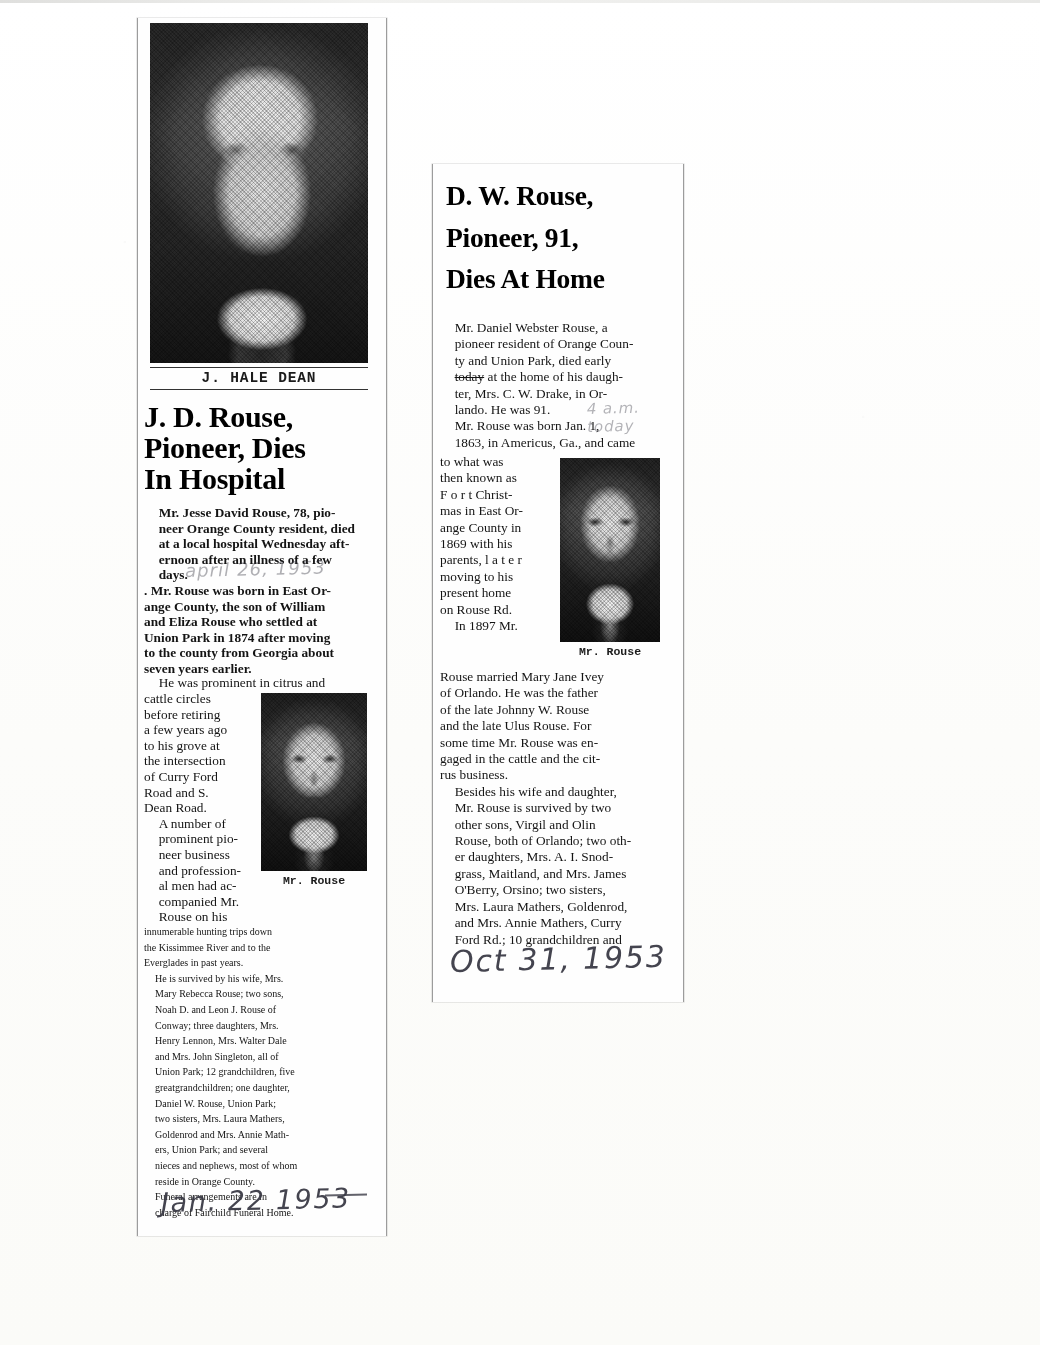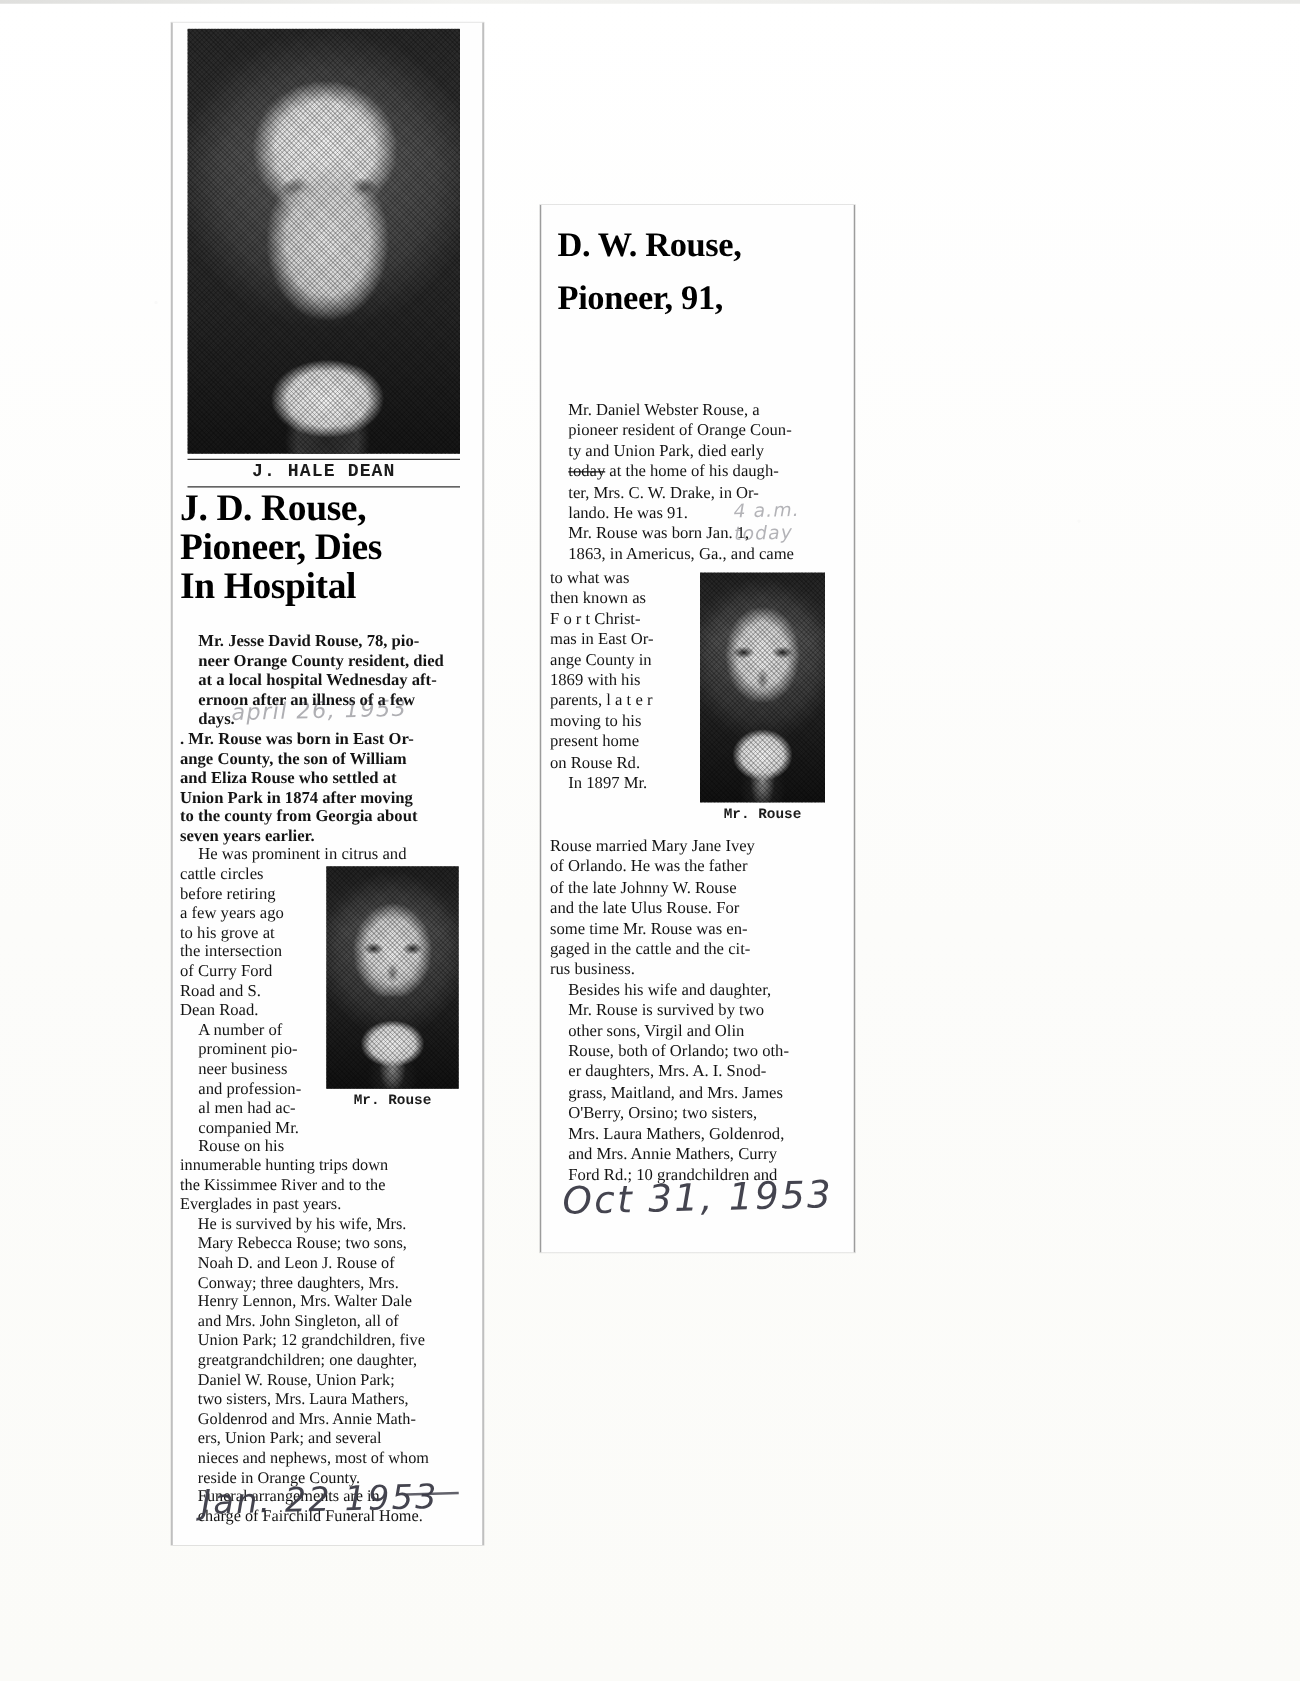--- a/index.html
+++ b/index.html
@@ -160,21 +160,21 @@
                radial-gradient(ellipse 120px 120px at 112px 120px, rgba(0,0,0,0.05) 0%, rgba(0,0,0,0.30) 72%, rgba(0,0,0,0.55) 100%),
                linear-gradient(180deg, #5a5a5a 0%, #6a6a6a 30%, #555 65%, #2e2e2e 100%);
              "></div>
         <div class="halftone-overlay"></div>
       </div>
 
       <div class="photo-caption" style="position:absolute; left:13px; top:349px; width:218px; height:21px; line-height:21px; font-size:14.5px; border-top:1px solid #333; border-bottom:1px solid #333;">
         <span>J. HALE DEAN</span>
       </div>
 
-      <div class="headline" style="position:absolute; left:7px; top:373px; width:236px; font-size:30px;">
+      <div class="headline" style="position:absolute; left:7px; top:383px; width:236px; font-size:30px;">
         <span class="hl-line">J. D. Rouse,</span>
         <span class="hl-line">Pioneer, Dies</span>
         <span class="hl-line">In Hospital</span>
       </div>
 
       <div class="body-col" style="position:absolute; left:7px; top:487px; width:238px; font-size:13.3px; line-height:15.6px;font-weight:bold;">
         <p>
           <span class="pline">Mr. Jesse David Rouse, 78, pio-</span>
           <span class="pline">neer Orange County resident, died</span>
           <span class="pline">at a local hospital Wednesday aft-</span>
@@ -234,21 +234,21 @@
           <span class="pline">al men had ac-</span>
           <span class="pline">companied  Mr.</span>
           <span class="pline">Rouse  on  his</span>
         </p>
       </div>
 
       <div class="body-col" style="position:absolute; left:7px; top:657px; width:238px; font-size:13.3px; line-height:15.6px;">
         <span class="pline" style="text-indent:1.1em; display:block;">He was prominent in citrus and</span>
       </div>
 
-      <div class="body-col" style="position:absolute; left:7px; top:906px; width:238px; font-size:13px; line-height:15.6px;">
+      <div class="body-col" style="position:absolute; left:7px; top:906px; width:238px; font-size:10px; line-height:15.6px;">
         <p style="text-indent:0;">
           <span class="pline">innumerable hunting trips down</span>
           <span class="pline">the Kissimmee River and to the</span>
           <span class="pline">Everglades in past years.</span>
         </p>
         <p>
           <span class="pline">He is survived by his wife, Mrs.</span>
           <span class="pline">Mary Rebecca Rouse; two sons,</span>
           <span class="pline">Noah D. and Leon J. Rouse of</span>
           <span class="pline">Conway;  three  daughters,  Mrs.</span>
@@ -277,20 +277,21 @@
   </div>
 
   <div class="clipping" style="left:432px; top:164px; width:252px; height:838px;">
     <div class="clip-inner">
       <div class="rule-left"></div>
       <div class="rule-right"></div>
 
       <div class="headline" style="position:absolute; left:14px; top:18px; width:238px; font-size:27.5px;">
         <span class="hl-line">D. W. Rouse,</span>
         <span class="hl-line" style="margin-top:13px;">Pioneer, 91,</span>
+        <span class="hl-line" style="margin-top:13px;">Dies At Home</span>
       </div>
 
       <div class="body-col" style="position:absolute; left:8px; top:156px; width:238px; font-size:13.3px; line-height:16.4px;">
         <p>
           <span class="pline">Mr. Daniel Webster Rouse, a</span>
           <span class="pline">pioneer resident of Orange Coun-</span>
           <span class="pline">ty and Union Park, died early</span>
           <span class="pline"><span class="strike">today</span><span> at the home of his daugh-</span></span>
           <span class="pline">ter, Mrs. C. W. Drake, in Or-</span>
           <span class="pline">lando.   He was 91.</span>

